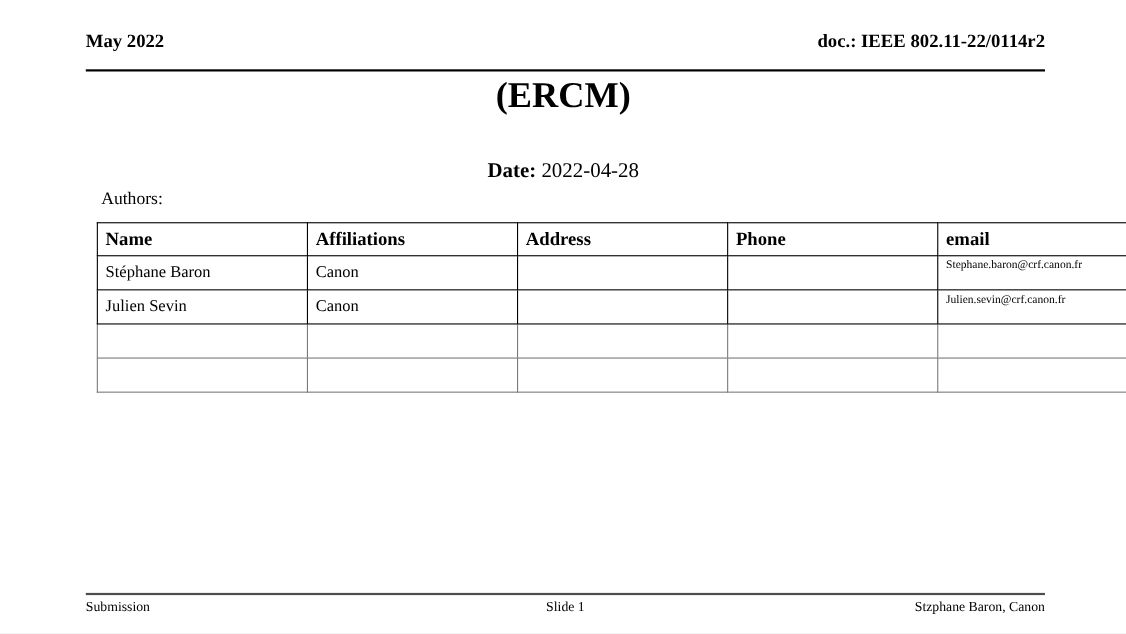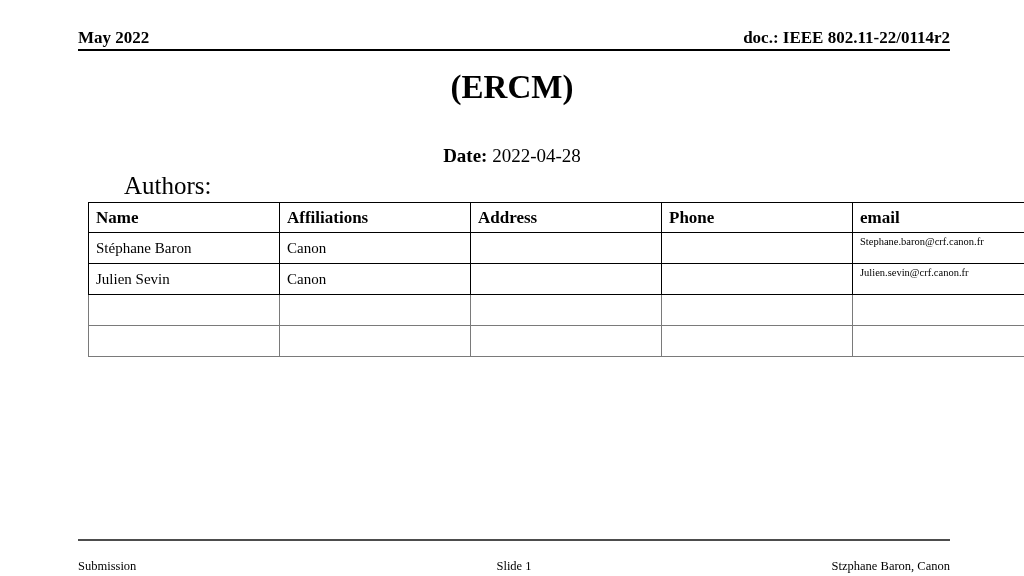--- a/index.html
+++ b/index.html
@@ -16,21 +16,21 @@
   
   .header {
     position: absolute;
     left: 78px;
     right: 74px;
     top: 28px;
     display: flex;
     justify-content: space-between;
     align-items: flex-end;
     border-bottom: 2px solid #000000;
-    padding-bottom: 1px;
+    padding-bottom: 15px;
     font-size: 17px;
     font-weight: bold;
   }
   
   .title {
     position: absolute;
     top: 68px;
     left: 0;
     right: 0;
     text-align: center;
@@ -45,22 +45,21 @@
     right: 0;
     text-align: center;
     font-size: 19px;
   }
   .date-line .lbl { font-weight: bold; }
   
   .authors {
     position: absolute;
     top: 172px;
     left: 92px;
-    font-size: 25px;
-    margin-left: 32px;
+    font-size: 16px;
   }
   
   table.authors-table {
     position: absolute;
     top: 202px;
     left: 88px;
     width: 956px;
     border-collapse: collapse;
     table-layout: fixed;
   }
@@ -91,21 +90,21 @@
   table.authors-table tr.empty-row td {
     border-color: #7a7a7a;
   }
   
   .footer {
     position: absolute;
     left: 78px;
     right: 74px;
     top: 539px;
     border-top: 2px solid #4d4d4d;
-    padding-top: 18px;
+    padding-top: 3px;
     display: grid;
     grid-template-columns: 1fr 1fr 1fr;
     font-size: 12.5px;
   }
   .footer .f-left   { justify-self: start; }
   .footer .f-center { justify-self: center; }
   .footer .f-right  { justify-self: end; }
 </style>
 </head>
 <body>

